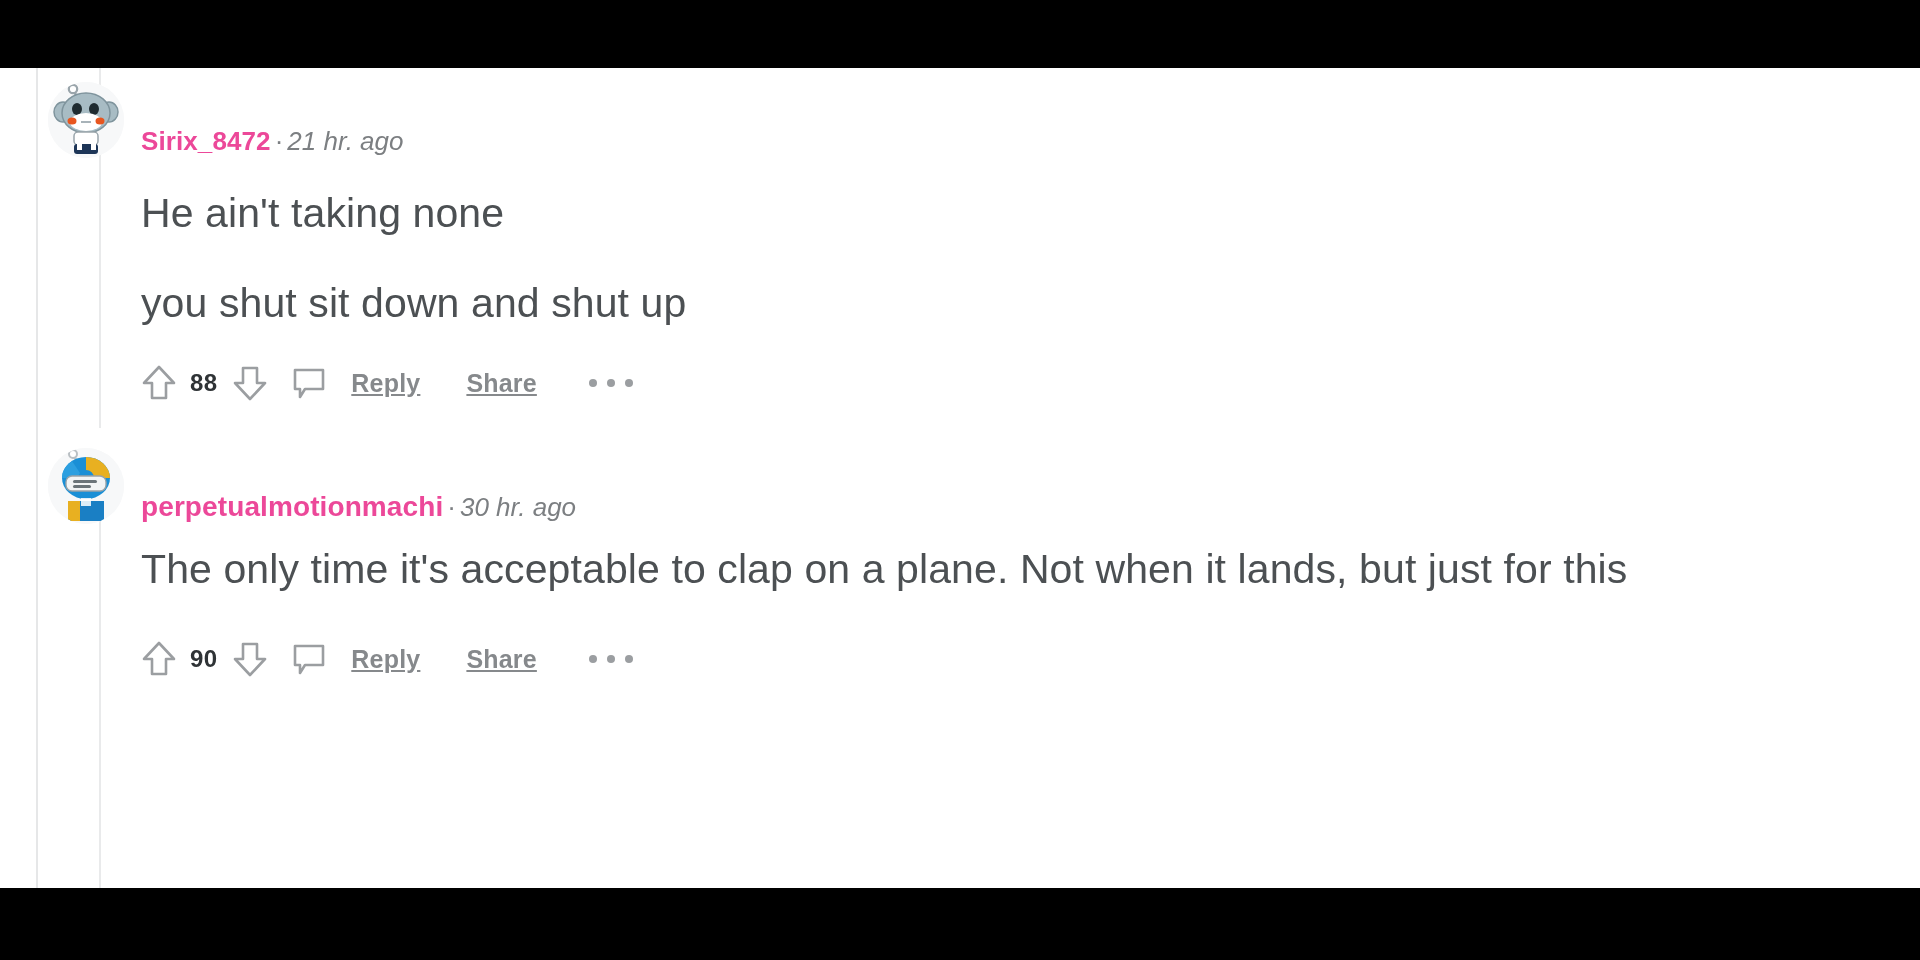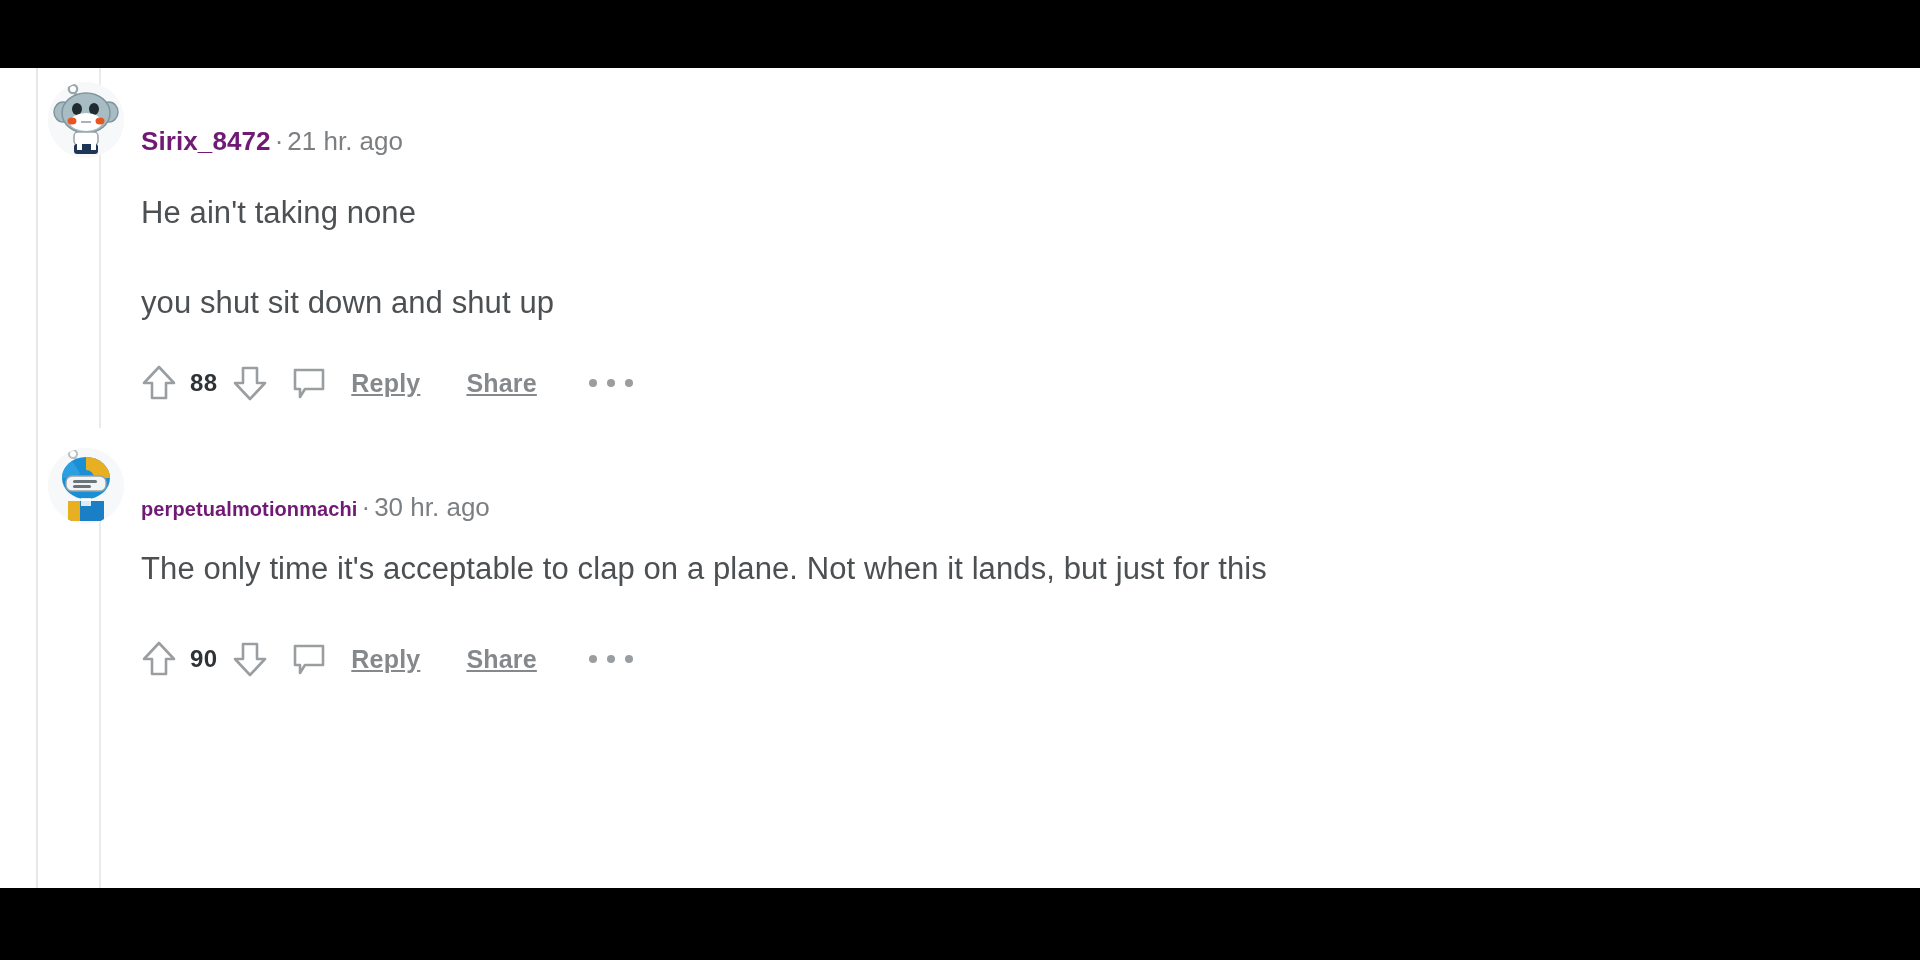--- a/index.html
+++ b/index.html
@@ -77,38 +77,39 @@
   .avatar svg { display: block; width: 76px; height: 76px; }
 
   .byline {
     position: absolute;
     white-space: nowrap;
     font-size: 26px;
     line-height: 30px;
   }
   .byline .uname {
     font-weight: 700;
-    color: #701a75;
+    color: #ec4899;
     letter-spacing: .1px;
   }
-  .byline .uname.small { font-size: 20px; }
+  .byline .uname.small { font-size: 28px; }
   .byline .sep {
     color: #7c7f82;
     font-weight: 400;
     margin: 0 4px;
   }
   .byline .age {
     color: #7c7f82;
     font-weight: 400;
+    font-style: italic;
   }
 
   .body-text {
     position: absolute;
     white-space: nowrap;
-    font-size: 31px;
+    font-size: 41px;
     line-height: 38px;
     color: #4c5053;
     font-weight: 400;
     letter-spacing: .1px;
   }
 
   .actions {
     position: absolute;
     display: flex;
     align-items: center;

